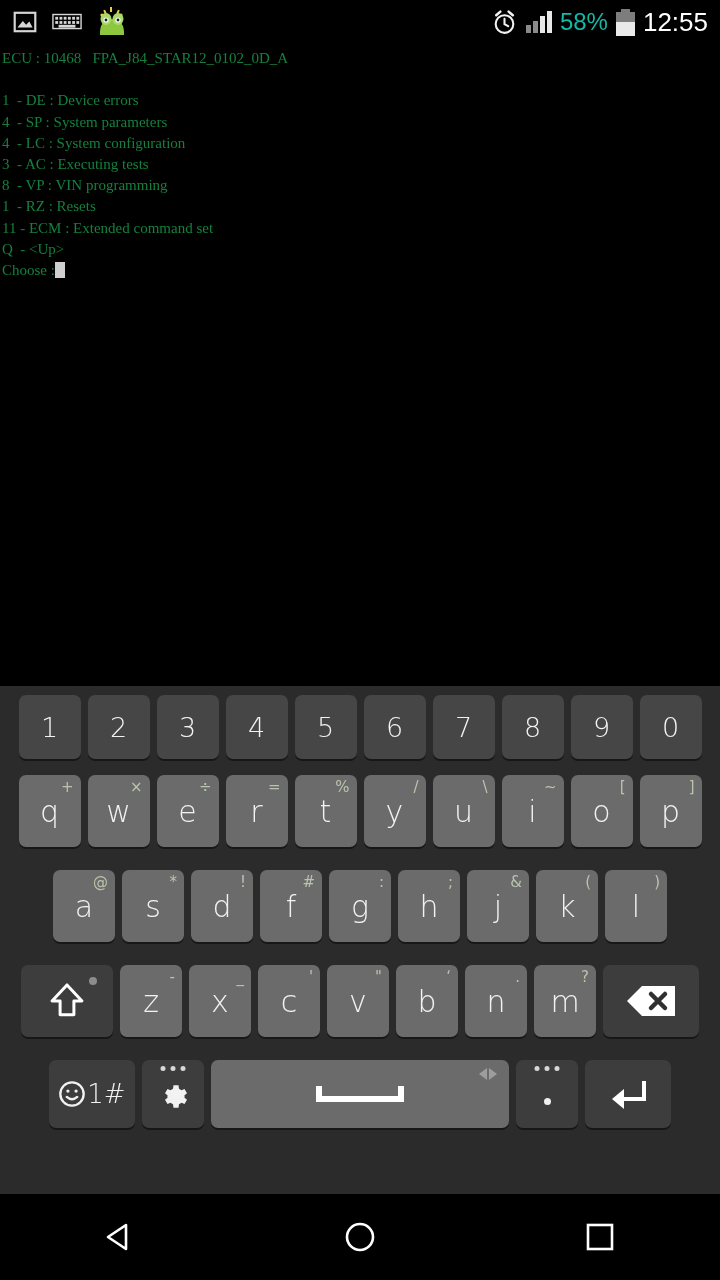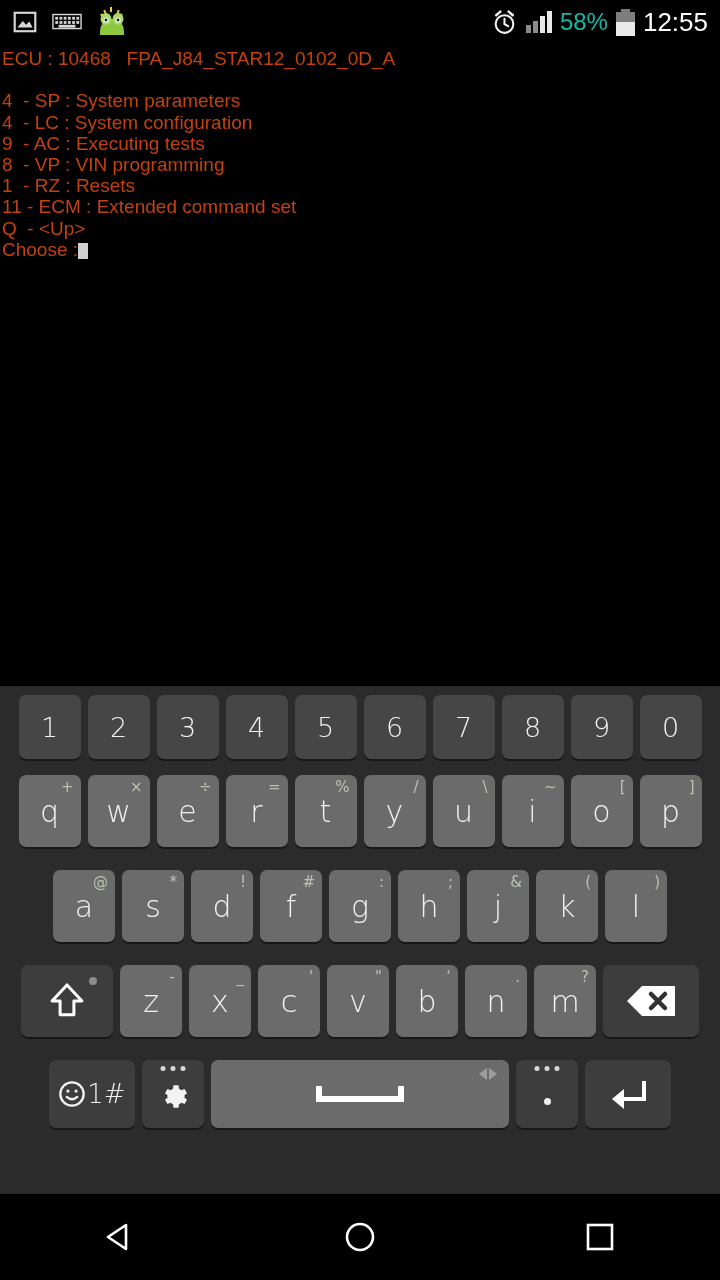--- a/index.html
+++ b/index.html
@@ -49,23 +49,23 @@
   .battery .fill{
     position:absolute; bottom:0; left:0; width:19px; height:14px; background:#e9e9e9;
   }
 
   
   .terminal{
     position:absolute; top:44px; left:0; width:720px; height:642px;
     background:#000; padding:4px 0 0 2px;
   }
   .term-line{
-    color:#c2410c;
-    font-family:Liberation Sans, sans-serif;
-    font-size:19px;
+    color:#15803d;
+    font-family:Liberation Serif, serif;
+    font-size:15px;
     line-height:21.2px;
     white-space:pre;
   }
   .term-blank{ height:21.2px; }
   .cursor{
     display:inline-block; width:10px; height:16px;
     background:#cfcfcf; vertical-align:-3px;
   }
 
   
@@ -239,23 +239,24 @@
         <span class="fill"></span>
     </span>
     <span class="clock-text">12:55</span>
   </div>
 </div>
 
 <div class="terminal">
   <div class="term-line">ECU : 10468   FPA_J84_STAR12_0102_0D_A</div>
   <div class="term-blank"></div>
   <div id="term-lines">
+      <div class="term-line">1  - DE : Device errors</div>
       <div class="term-line">4  - SP : System parameters</div>
       <div class="term-line">4  - LC : System configuration</div>
-      <div class="term-line">9  - AC : Executing tests</div>
+      <div class="term-line">3  - AC : Executing tests</div>
       <div class="term-line">8  - VP : VIN programming</div>
       <div class="term-line">1  - RZ : Resets</div>
       <div class="term-line">11 - ECM : Extended command set</div>
       <div class="term-line">Q  - &lt;Up&gt;</div>
     </div>
   <div class="term-line"><span>Choose :</span><span class="cursor"></span></div>
 </div>
 
 <div class="keyboard">
 

